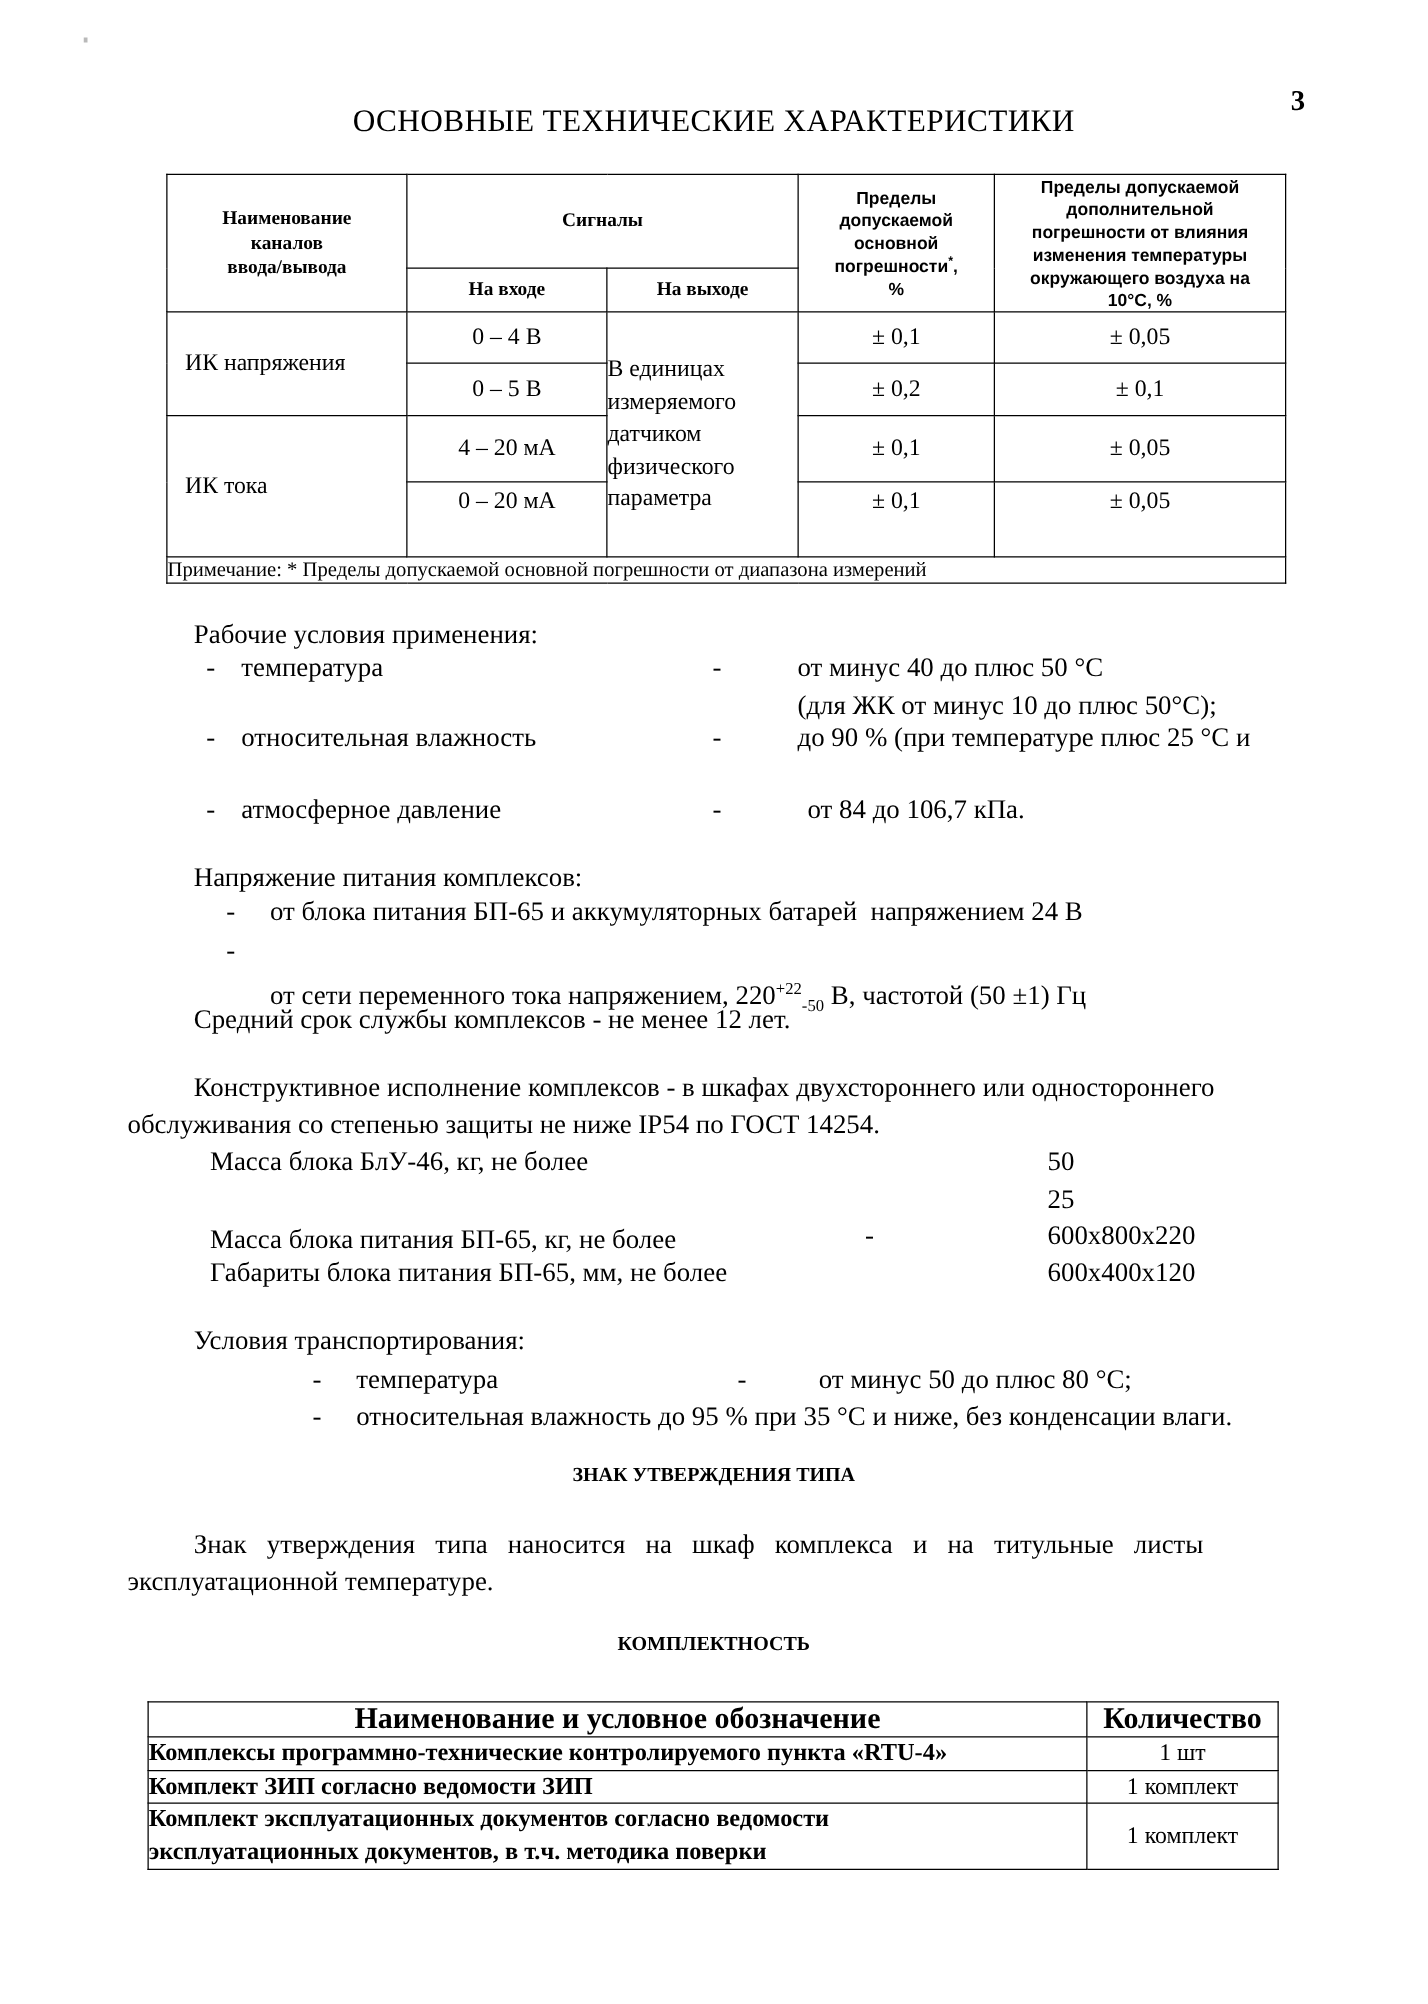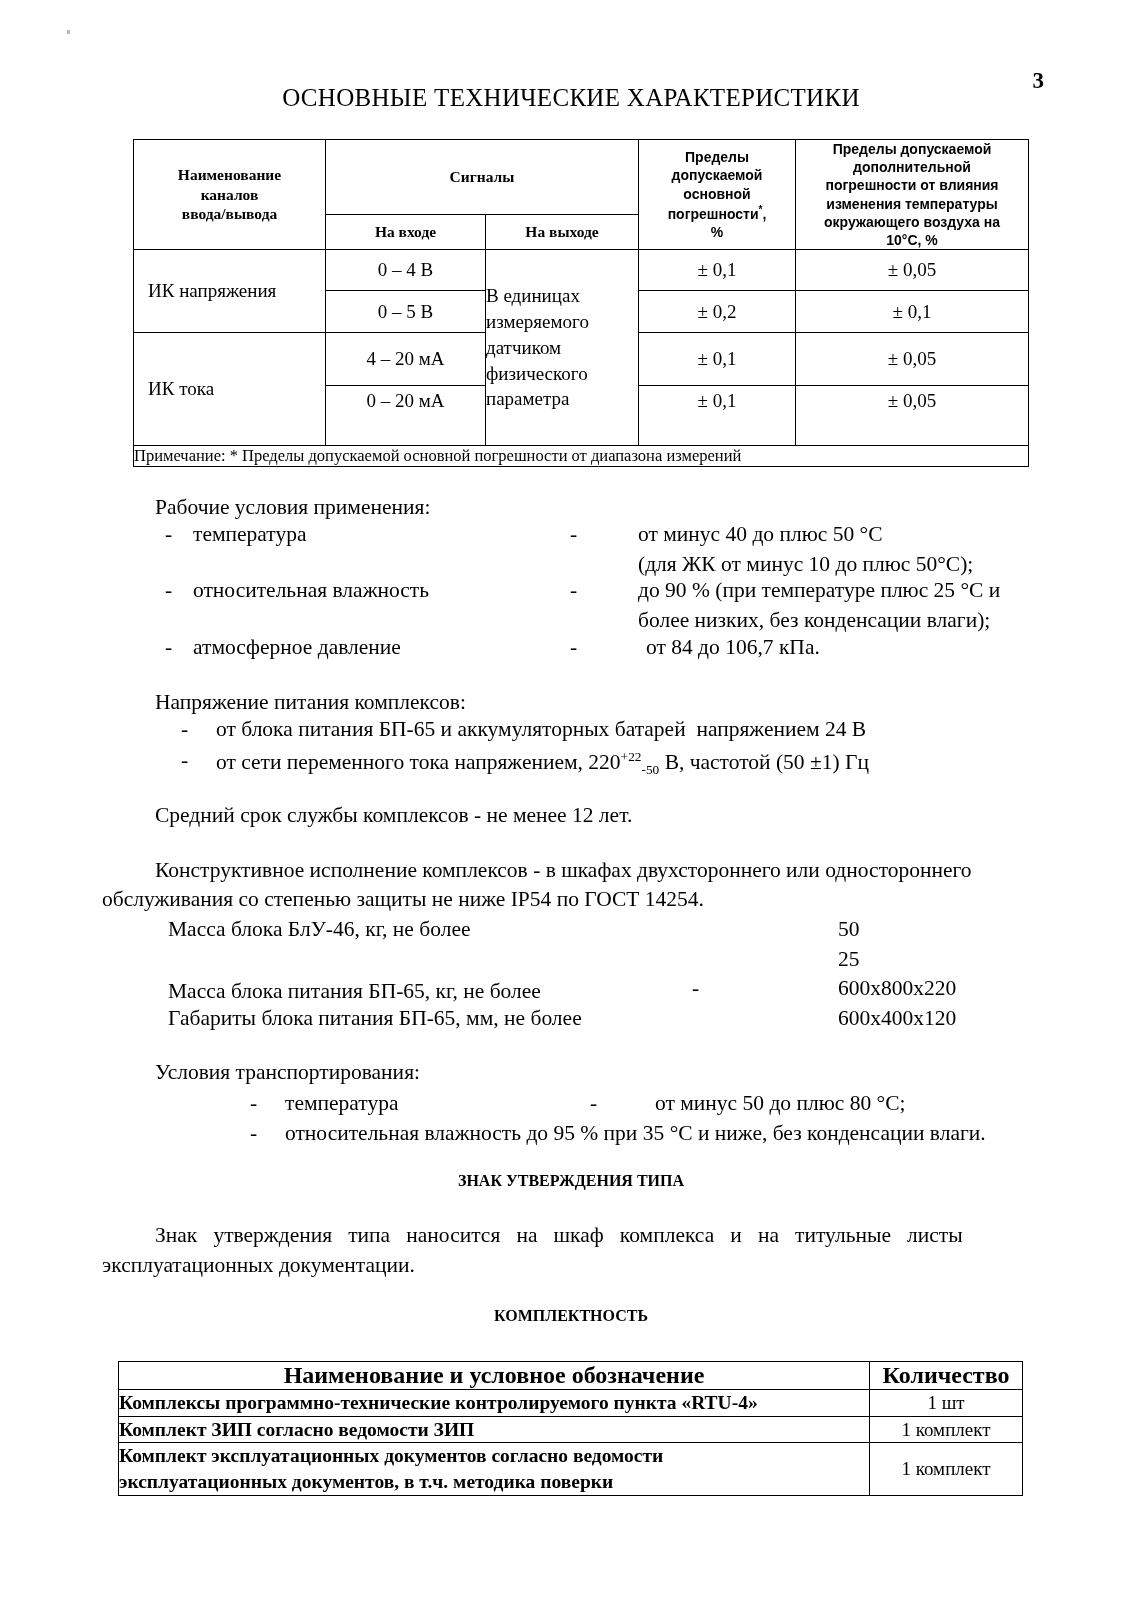--- a/index.html
+++ b/index.html
@@ -225,34 +225,33 @@
   <div class="abs serif body-line" style="left:165px; top:524px;">-</div>
   <div class="abs serif body-line" style="left:193px; top:524px;">температура</div>
   <div class="abs serif body-line" style="left:570px; top:524px;">-</div>
   <div class="abs serif body-line" style="left:638px; top:524px;">от минус 40 до плюс 50 °С</div>
   <div class="abs serif body-line" style="left:638px; top:554px;">(для ЖК от минус 10 до плюс 50°С);</div>
 
   <div class="abs serif body-line" style="left:165px; top:580px;">-</div>
   <div class="abs serif body-line" style="left:193px; top:580px;">относительная влажность</div>
   <div class="abs serif body-line" style="left:570px; top:580px;">-</div>
   <div class="abs serif body-line" style="left:638px; top:580px;">до 90 % (при температуре плюс 25 °С и</div>
-  <div class="abs serif body-line" style="left:638px; top:610px;">более низких, без конденсации влаги);</div>
 
   <div class="abs serif body-line" style="left:165px; top:637px;">-</div>
   <div class="abs serif body-line" style="left:193px; top:637px;">атмосферное давление</div>
   <div class="abs serif body-line" style="left:570px; top:637px;">-</div>
   <div class="abs serif body-line" style="left:646px; top:637px;">от 84 до 106,7 кПа.</div>
 
   <div class="abs serif body-line" style="left:155px; top:692px;">Напряжение питания комплексов:</div>
 
   <div class="abs serif body-line" style="left:181px; top:719px;">-</div>
   <div class="abs serif body-line" style="left:216px; top:719px;">от блока питания БП-65 и аккумуляторных батарей  напряжением 24 В</div>
 
   <div class="abs serif body-line" style="left:181px; top:750px;">-</div>
-  <div class="abs serif body-line" style="left:216px; top:750px;text-align:right;"><span>от сети переменного тока напряжением, 220</span><sup class="fr">+22</sup><sub class="fr">-50</sub><span> В, частотой (50 ±1) Гц</span></div>
+  <div class="abs serif body-line" style="left:216px; top:784px;text-align:right;"><span>от сети переменного тока напряжением, 220</span><sup class="fr">+22</sup><sub class="fr">-50</sub><span> В, частотой (50 ±1) Гц</span></div>
 
   <div class="abs serif body-line" style="left:155px; top:805px;">Средний срок службы комплексов - не менее 12 лет.</div>
 
   <div class="abs serif body-line" style="left:155px; top:860px;">Конструктивное исполнение комплексов - в шкафах двухстороннего или одностороннего</div>
   <div class="abs serif body-line" style="left:102px; top:889px;">обслуживания со степенью защиты не ниже IP54 по ГОСТ 14254.</div>
 
   <div class="abs serif body-line" style="left:168px; top:919px;">Масса блока БлУ-46, кг, не более</div>
   <div class="abs serif body-line" style="left:838px; top:919px;">50</div>
 
   <div class="abs serif body-line" style="left:168px; top:949px;margin-top:32px;">Масса блока питания БП-65, кг, не более</div>
@@ -270,21 +269,21 @@
   <div class="abs serif body-line" style="left:285px; top:1093px;">температура</div>
   <div class="abs serif body-line" style="left:590px; top:1093px;">-</div>
   <div class="abs serif body-line" style="left:655px; top:1093px;">от минус 50 до плюс 80 °С;</div>
 
   <div class="abs serif body-line" style="left:250px; top:1123px;">-</div>
   <div class="abs serif body-line" style="left:285px; top:1123px;">относительная влажность до 95 % при 35 °С и ниже, без конденсации влаги.</div>
 
   <div class="abs serif center-head" style="top:1172px;">ЗНАК УТВЕРЖДЕНИЯ ТИПА</div>
 
   <div class="abs serif body-line" style="left:155px; top:1225px;">Знак   утверждения   типа   наносится   на   шкаф   комплекса   и   на   титульные   листы</div>
-  <div class="abs serif body-line" style="left:102px; top:1255px;">эксплуатационных документации.</div>
+  <div class="abs serif body-line" style="left:102px; top:1255px;">эксплуатационной температуре.</div>
 
   <div class="abs serif center-head" style="top:1307px;">КОМПЛЕКТНОСТЬ</div>
 
   <table class="abs" id="kit-table" style="top:1361px;">
     <colgroup>
       <col style="width:751px">
       <col style="width:153px">
     </colgroup>
     <tbody>
       <tr>

